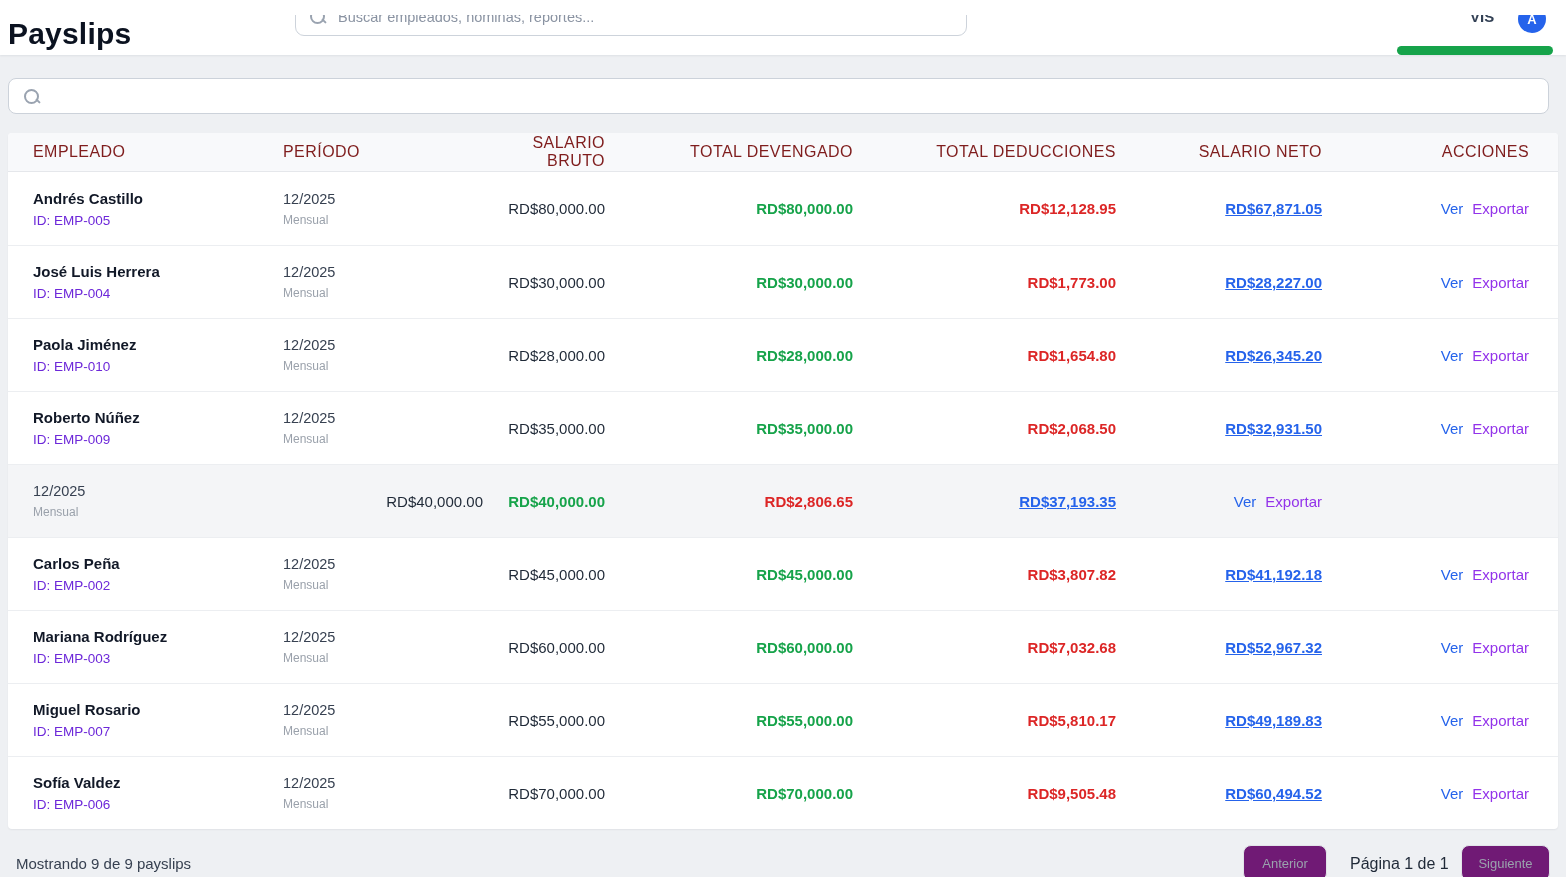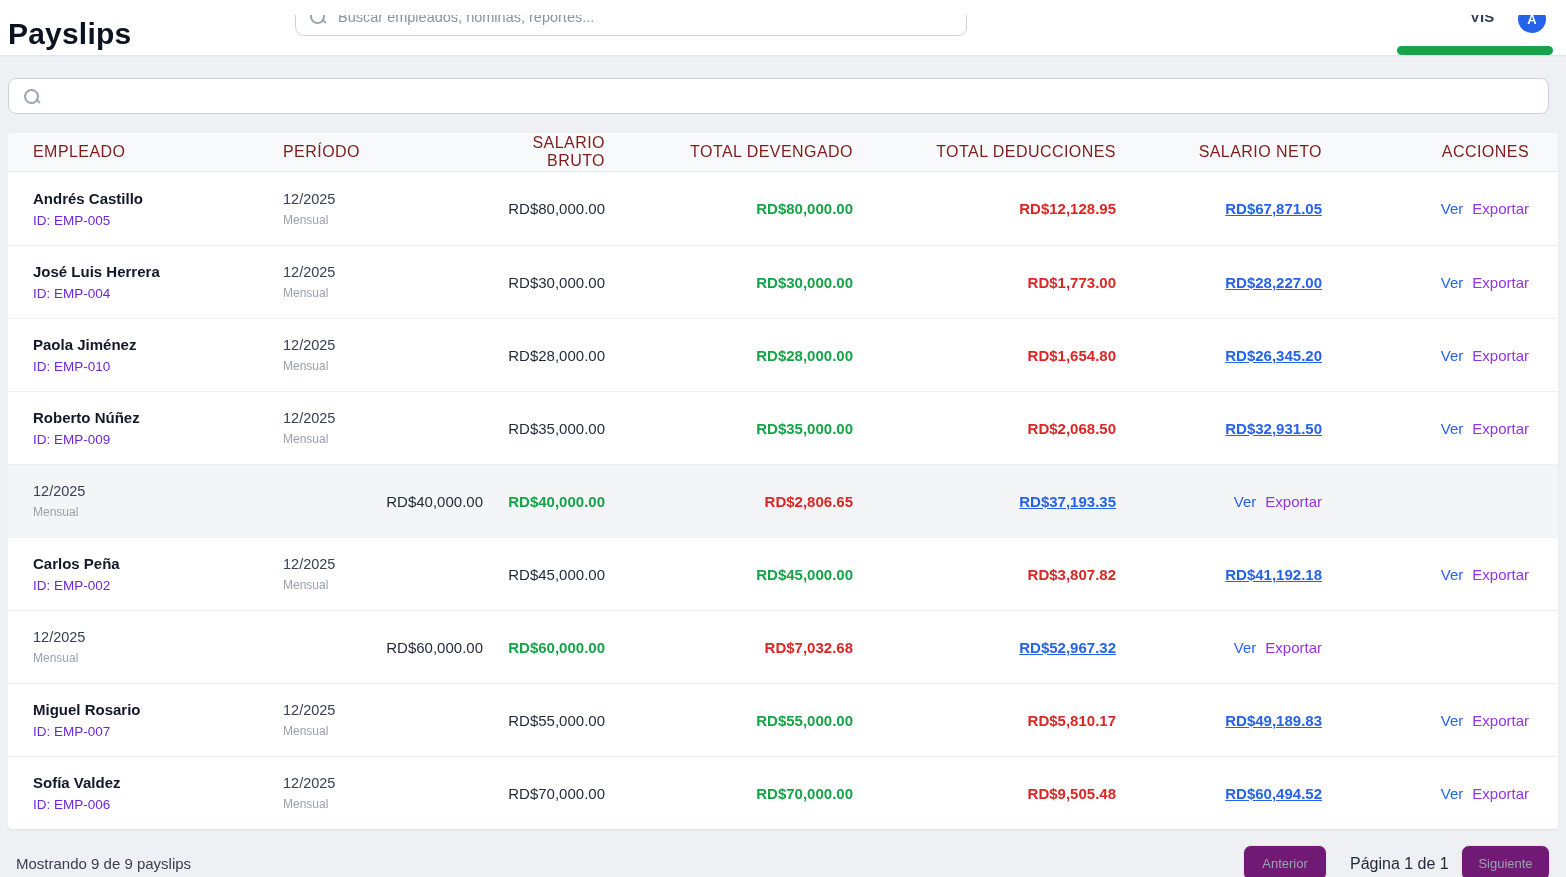--- a/index.html
+++ b/index.html
@@ -206,20 +206,24 @@
           <div class="td num earned">RD$45,000.00</div>
           <div class="td num deduct">RD$3,807.82</div>
           <div class="td num net">RD$41,192.18</div>
           <div class="td actions">
             <span class="link-view">Ver</span>
             <span class="link-export">Exportar</span>
           </div>
         </div>
         <div class="grid-row trow">
           <div>
+            <div class="emp-name">Mariana Rodríguez</div>
+            <div class="emp-id">ID: EMP-003</div>
+          </div>
+          <div>
             <div class="per-main">12/2025</div>
             <div class="per-sub">Mensual</div>
           </div>
           <div class="td num gross">RD$60,000.00</div>
           <div class="td num earned">RD$60,000.00</div>
           <div class="td num deduct">RD$7,032.68</div>
           <div class="td num net">RD$52,967.32</div>
           <div class="td actions">
             <span class="link-view">Ver</span>
             <span class="link-export">Exportar</span>

